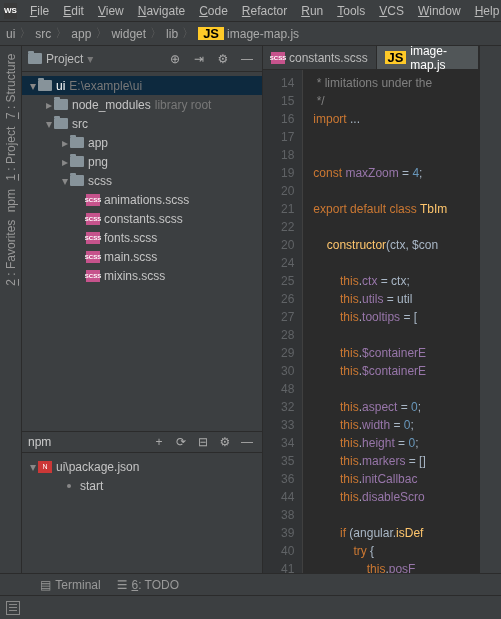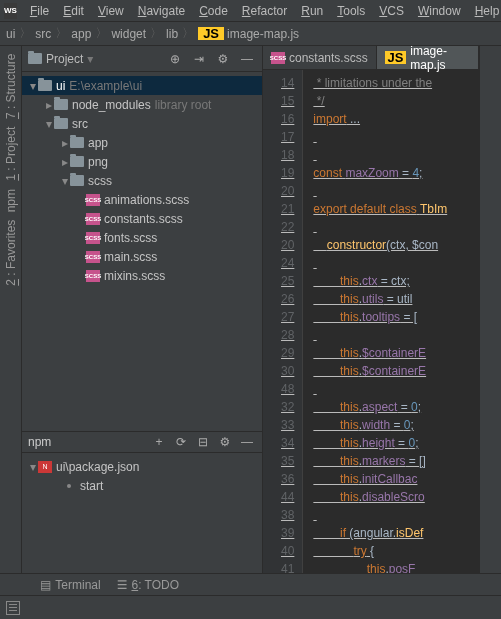--- a/index.html
+++ b/index.html
@@ -37,21 +37,21 @@
 .scss-ic { width:14px; height:12px; background:#c6538c; color:#fff; font-size:6px; display:flex; align-items:center; justify-content:center; font-weight:700; }
 .npm-hd { height:22px; display:flex; align-items:center; padding:0 6px; border-top:1px solid #2b2b2b; border-bottom:1px solid #2b2b2b; gap:4px; }
 .npm-hd .t { flex:1; color:#ccc; }
 .npm-tree { height:120px; padding:4px 0; }
 .npm-ic { width:14px; height:12px; background:#cb3837; color:#fff; font-size:7px; display:flex; align-items:center; justify-content:center; }
 .bullet { width:4px;height:4px;border-radius:50%;background:#888;display:inline-block; }
 .editor { flex:1; display:flex; flex-direction:column; background:#2b2b2b; overflow:hidden; }
 .tabs { height:24px; display:flex; background:#3c3f41; border-bottom:1px solid #2b2b2b; }
 .tab { display:flex; align-items:center; gap:4px; padding:0 8px; border-right:1px solid #2b2b2b; cursor:pointer; color:#bbb; }
 .tab.active { background:#515658; color:#fff; }
-.code { flex:1; display:flex; font-family:Consolas,monospace; font-size:12px; overflow:hidden;text-decoration:underline; }
+.code { flex:1; display:flex; font-family:Consolas,monospace; font-size:12px; overflow:hidden; }
 .lnums { background:#313335; color:#606366; text-align:right; padding:4px 8px 4px 18px; line-height:18px; border-right:1px solid #404040; }
 .lines { padding:4px 16px 4px 10px; line-height:18px; white-space:pre; color:#a9b7c6; flex:1; }
 .c-cm{color:#808080;}.c-kw{color:#cc7832;}.c-num{color:#6897bb;}.c-fn{color:#ffc66d;}.c-id{color:#9876aa;}
 .statusbar { height:22px; border-top:1px solid #2b2b2b; display:flex; align-items:center; padding:0 8px; gap:16px; }
 .statusbar .sb { display:flex; align-items:center; gap:4px; cursor:pointer; color:#999; }
 .statusbar .sb u{text-decoration:underline;}
 .bottombar { height:24px; border-top:1px solid #2b2b2b; display:flex; align-items:center; padding:0 6px; }
 .bb-ic { width:14px;height:14px;border:1px solid #888;position:relative; }
 .bb-ic:after{content:"";position:absolute;left:2px;top:5px;width:8px;height:1px;background:#888;box-shadow:0 -3px 0 #888,0 3px 0 #888;}
 </style>

